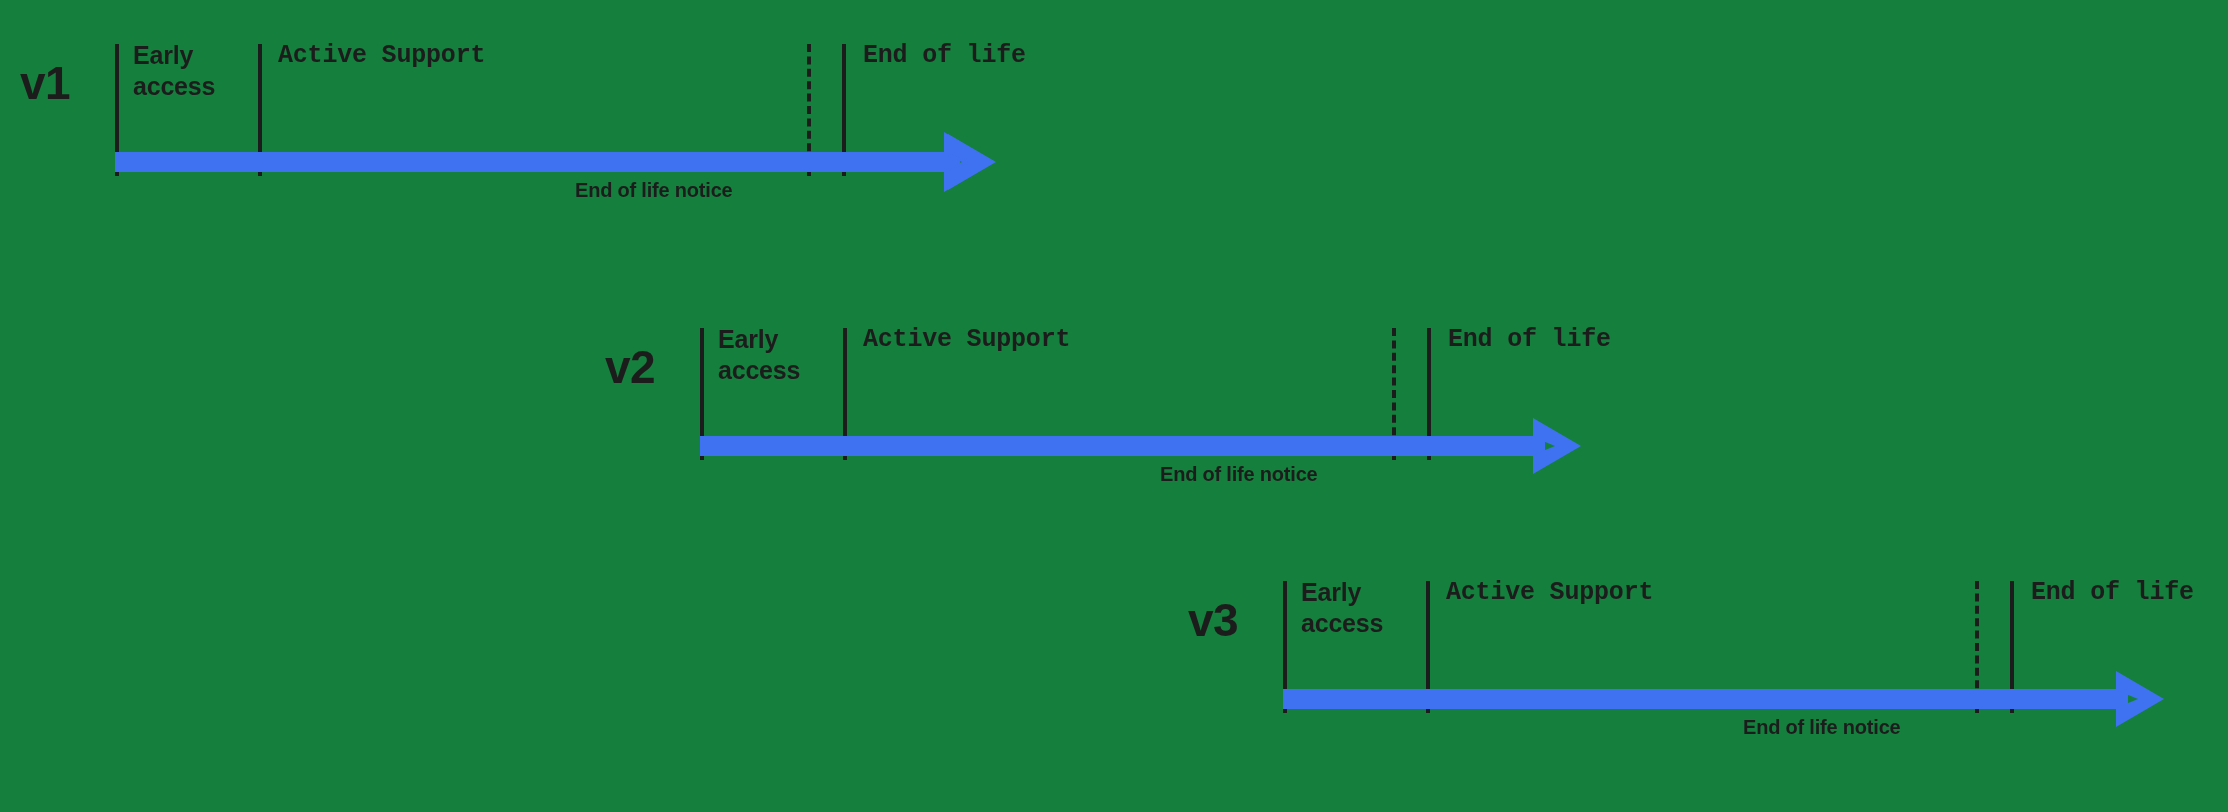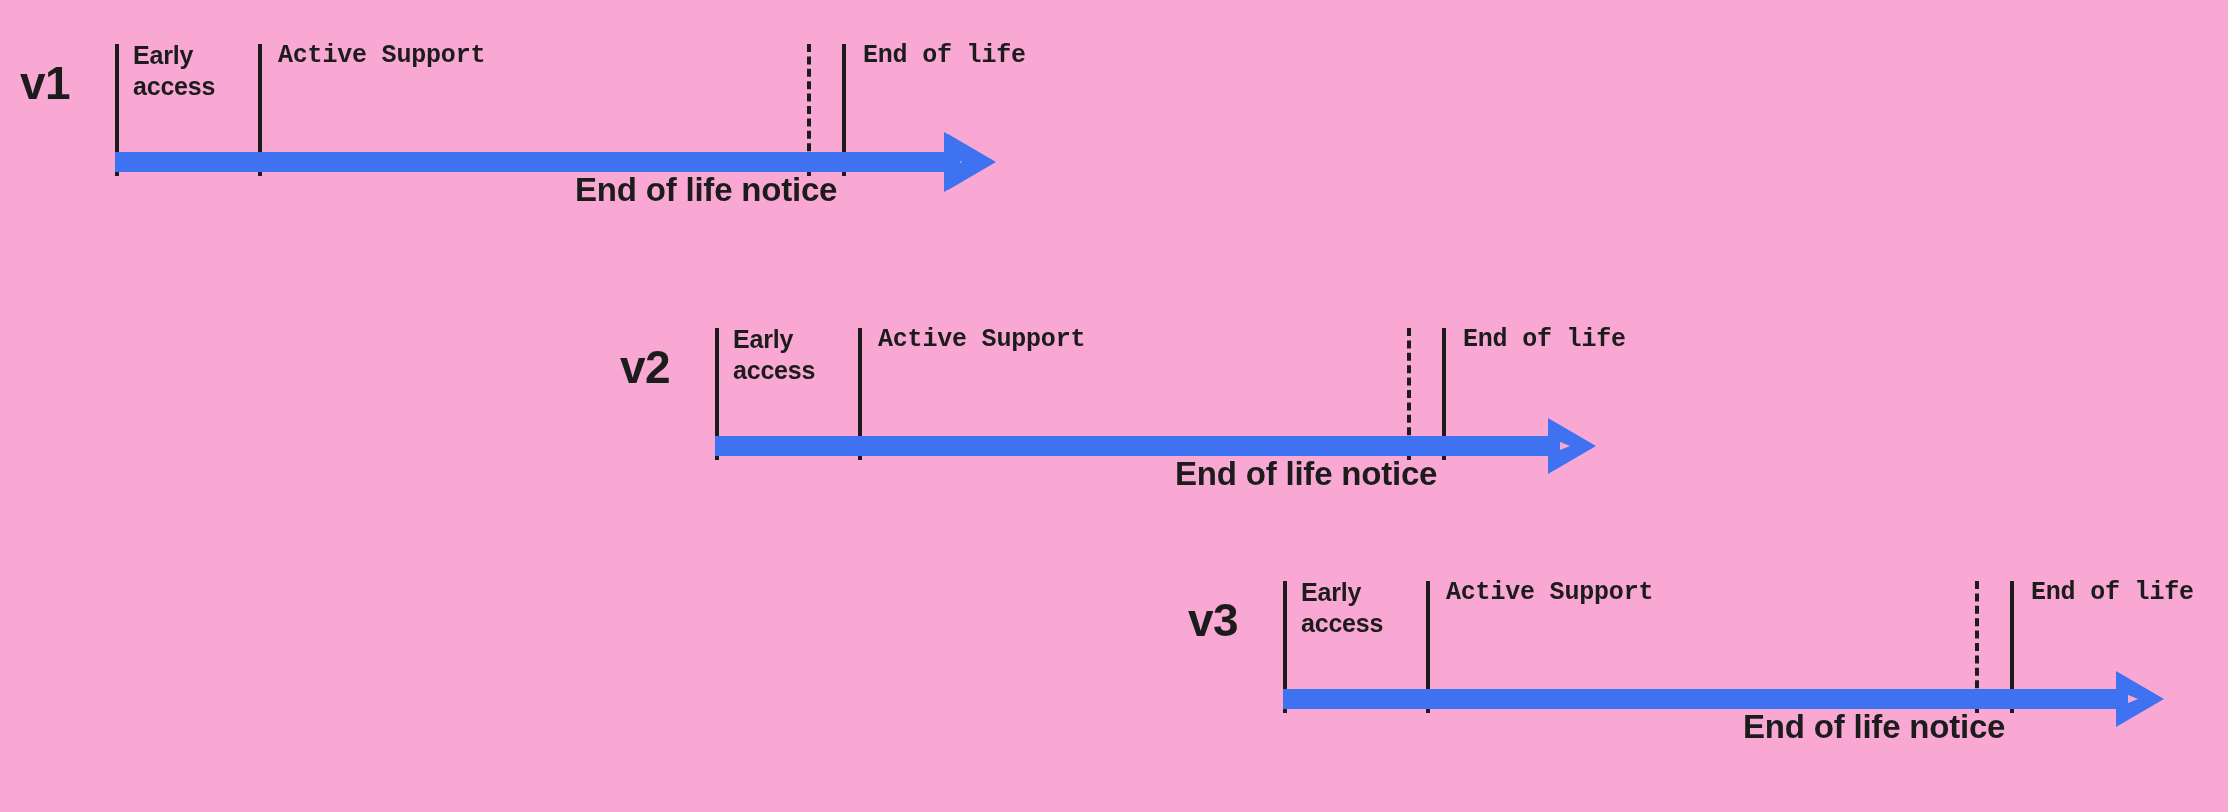--- a/index.html
+++ b/index.html
@@ -12,21 +12,21 @@
     height: 812px;
     font-family: "Liberation Sans", sans-serif;
     -webkit-font-smoothing: antialiased;
     overflow: hidden;
   }
 
   #diagram {
     position: relative;
     width: 2228px;
     height: 812px;
-    background: #f9a8d4;
+    background: #15803d;
   }
 
   
   .timeline-row {
     position: absolute;
     height: 200px;
   }
 
   
   .version-label {
@@ -82,21 +82,21 @@
     position: absolute;
     width: 56px;
     height: 60px;
     overflow: visible;
   }
   .bar-arrow svg { display: block; }
 
   
   .notice-label {
     position: absolute;
-    font-size: 33px;
+    font-size: 20px;
     font-weight: 700;
     line-height: 30px;
     color: #1c1c1c;
     white-space: nowrap;
     letter-spacing: -0.2px;
   }
 </style>
 </head>
 <body>
 
@@ -120,21 +120,21 @@
       <svg width="80" height="60" viewBox="0 0 80 60" xmlns="http://www.w3.org/2000/svg">
         <polygon points="4,0 52,28.5 52,31.5 4,60 4,38 22,30 4,22" fill="#3f72f0"></polygon>
         <polygon points="0,0 46,28 46,32 0,60" fill="#3f72f0" transform="translate(8,0)" opacity="0"></polygon>
         <path d="M8 2 L56 30 L8 58 L8 39 L30 30 L8 21 Z" fill="#3f72f0"></path>
       </svg>
     </div>
 
     <div class="notice-label" style="left:555px; top:155px;">End of life notice</div>
   </div>
 
-  <div class="timeline-row" style="left:620px; top:304px; width:1020px;">
+  <div class="timeline-row" style="left:605px; top:304px; width:1020px;">
 
     <div class="version-label">v2</div>
 
     <div class="divider" style="left:95px; top:24px; height:132px;"></div>
     <div class="divider" style="left:238px; top:24px; height:132px;"></div>
     <div class="divider dashed" style="left:787px; top:24px; height:132px;"></div>
     <div class="divider" style="left:822px; top:24px; height:132px;"></div>
 
     <div class="phase-label wrapped" style="left:113px; top:20px;">Early access</div>
     <div class="phase-label nowrap" style="left:258px; top:20px;">Active Support</div>

